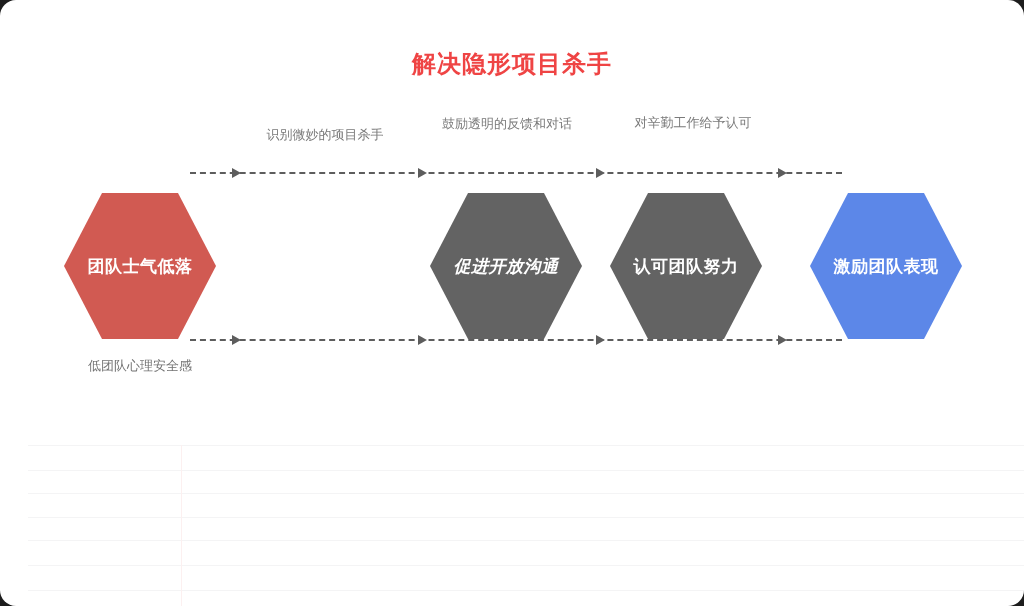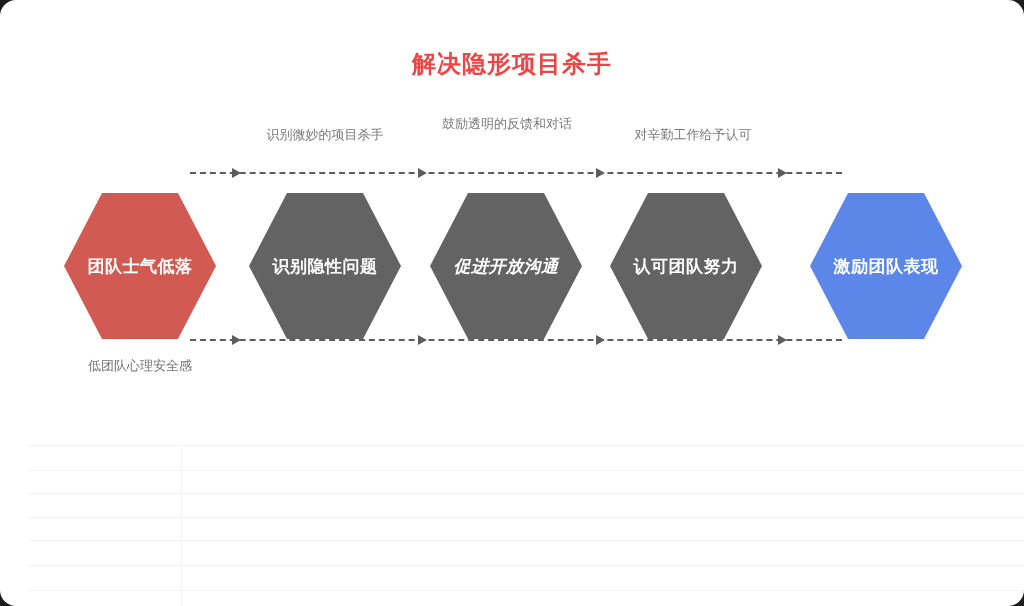--- a/index.html
+++ b/index.html
@@ -108,21 +108,21 @@
     position: absolute;
     top: 120px;
     width: 160px;
     text-align: center;
     font-size: 13px;
     color: #7a7a7a;
     line-height: 21px;
   }
   .step-label.s0 { left: 245px; top: 124px; }
   .step-label.s1 { left: 427px; top: 113px; }
-  .step-label.s2 { left: 613px; top: 124px; }
+  .step-label.s2 { left: 613px; top: 112px; }
 
   
   .end-label {
     position: absolute;
     top: 356px;
     width: 190px;
     text-align: center;
     font-size: 13px;
     color: #737373;
     line-height: 20px;
@@ -170,23 +170,20 @@
     <div class="rail rail-top">
       <div class="dash"></div>
       <div class="arrow a1"></div>
       <div class="arrow a2"></div>
       <div class="arrow a3"></div>
       <div class="arrow a4"></div>
     </div>
 
     <div class="hex hex-0" style="background:#d15a52">
       <span>团队士气低落</span>
-    </div>
-    <div class="hex hex-1" style="background:#636363">
-      <span>识别隐性问题</span>
     </div>
     <div class="hex hex-2" style="background:#636363">
       <span>促进开放沟通</span>
     </div>
     <div class="hex hex-3" style="background:#636363">
       <span>认可团队努力</span>
     </div>
     <div class="hex hex-4" style="background:#5c87e8">
       <span>激励团队表现</span>
     </div>

